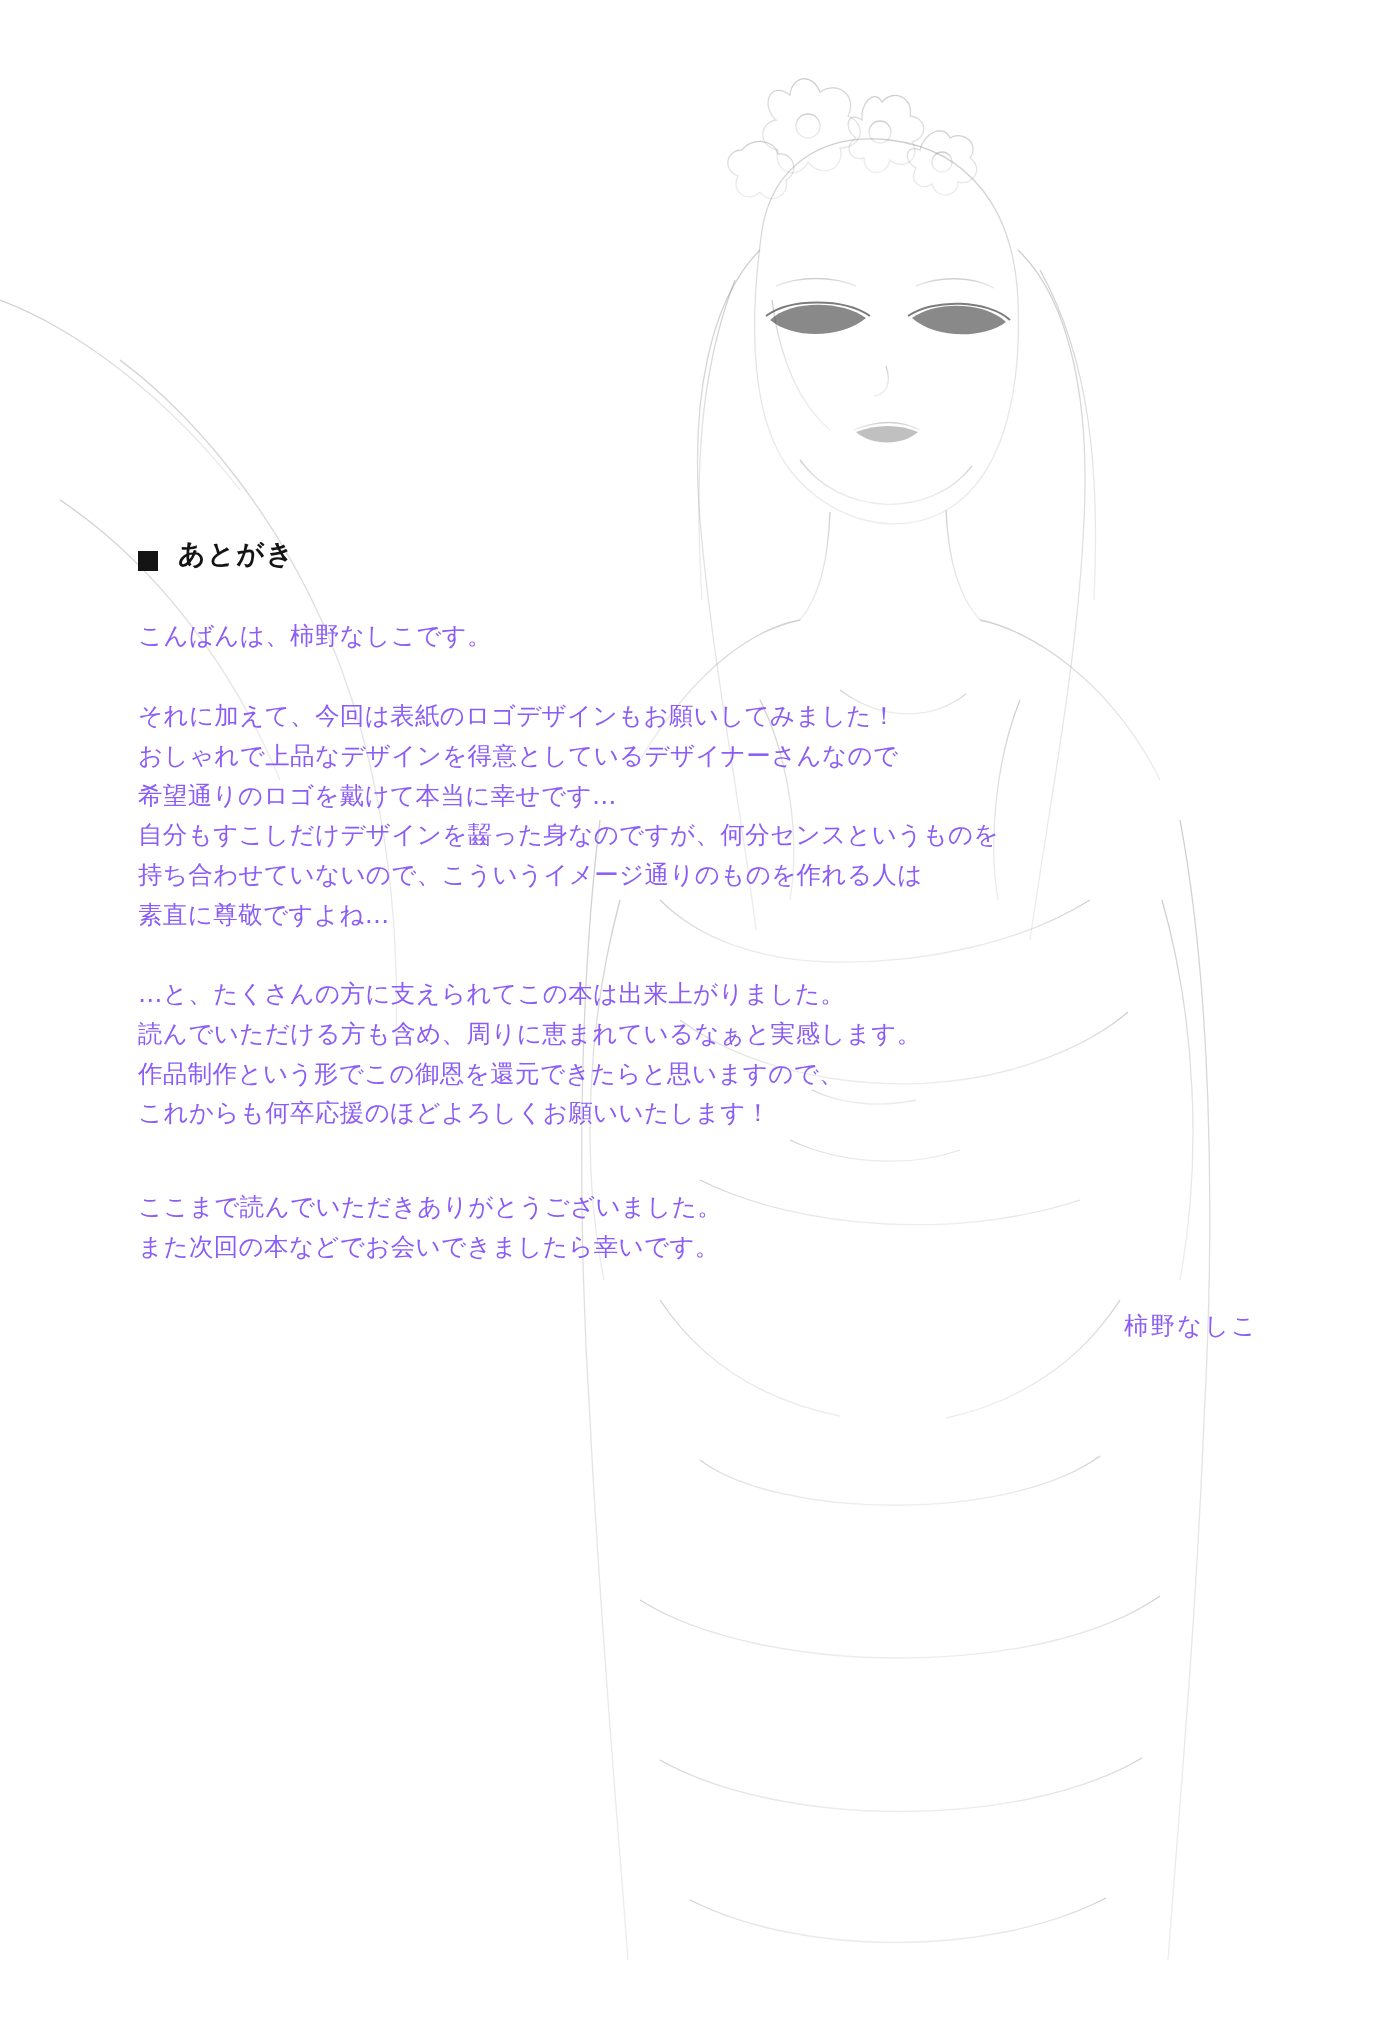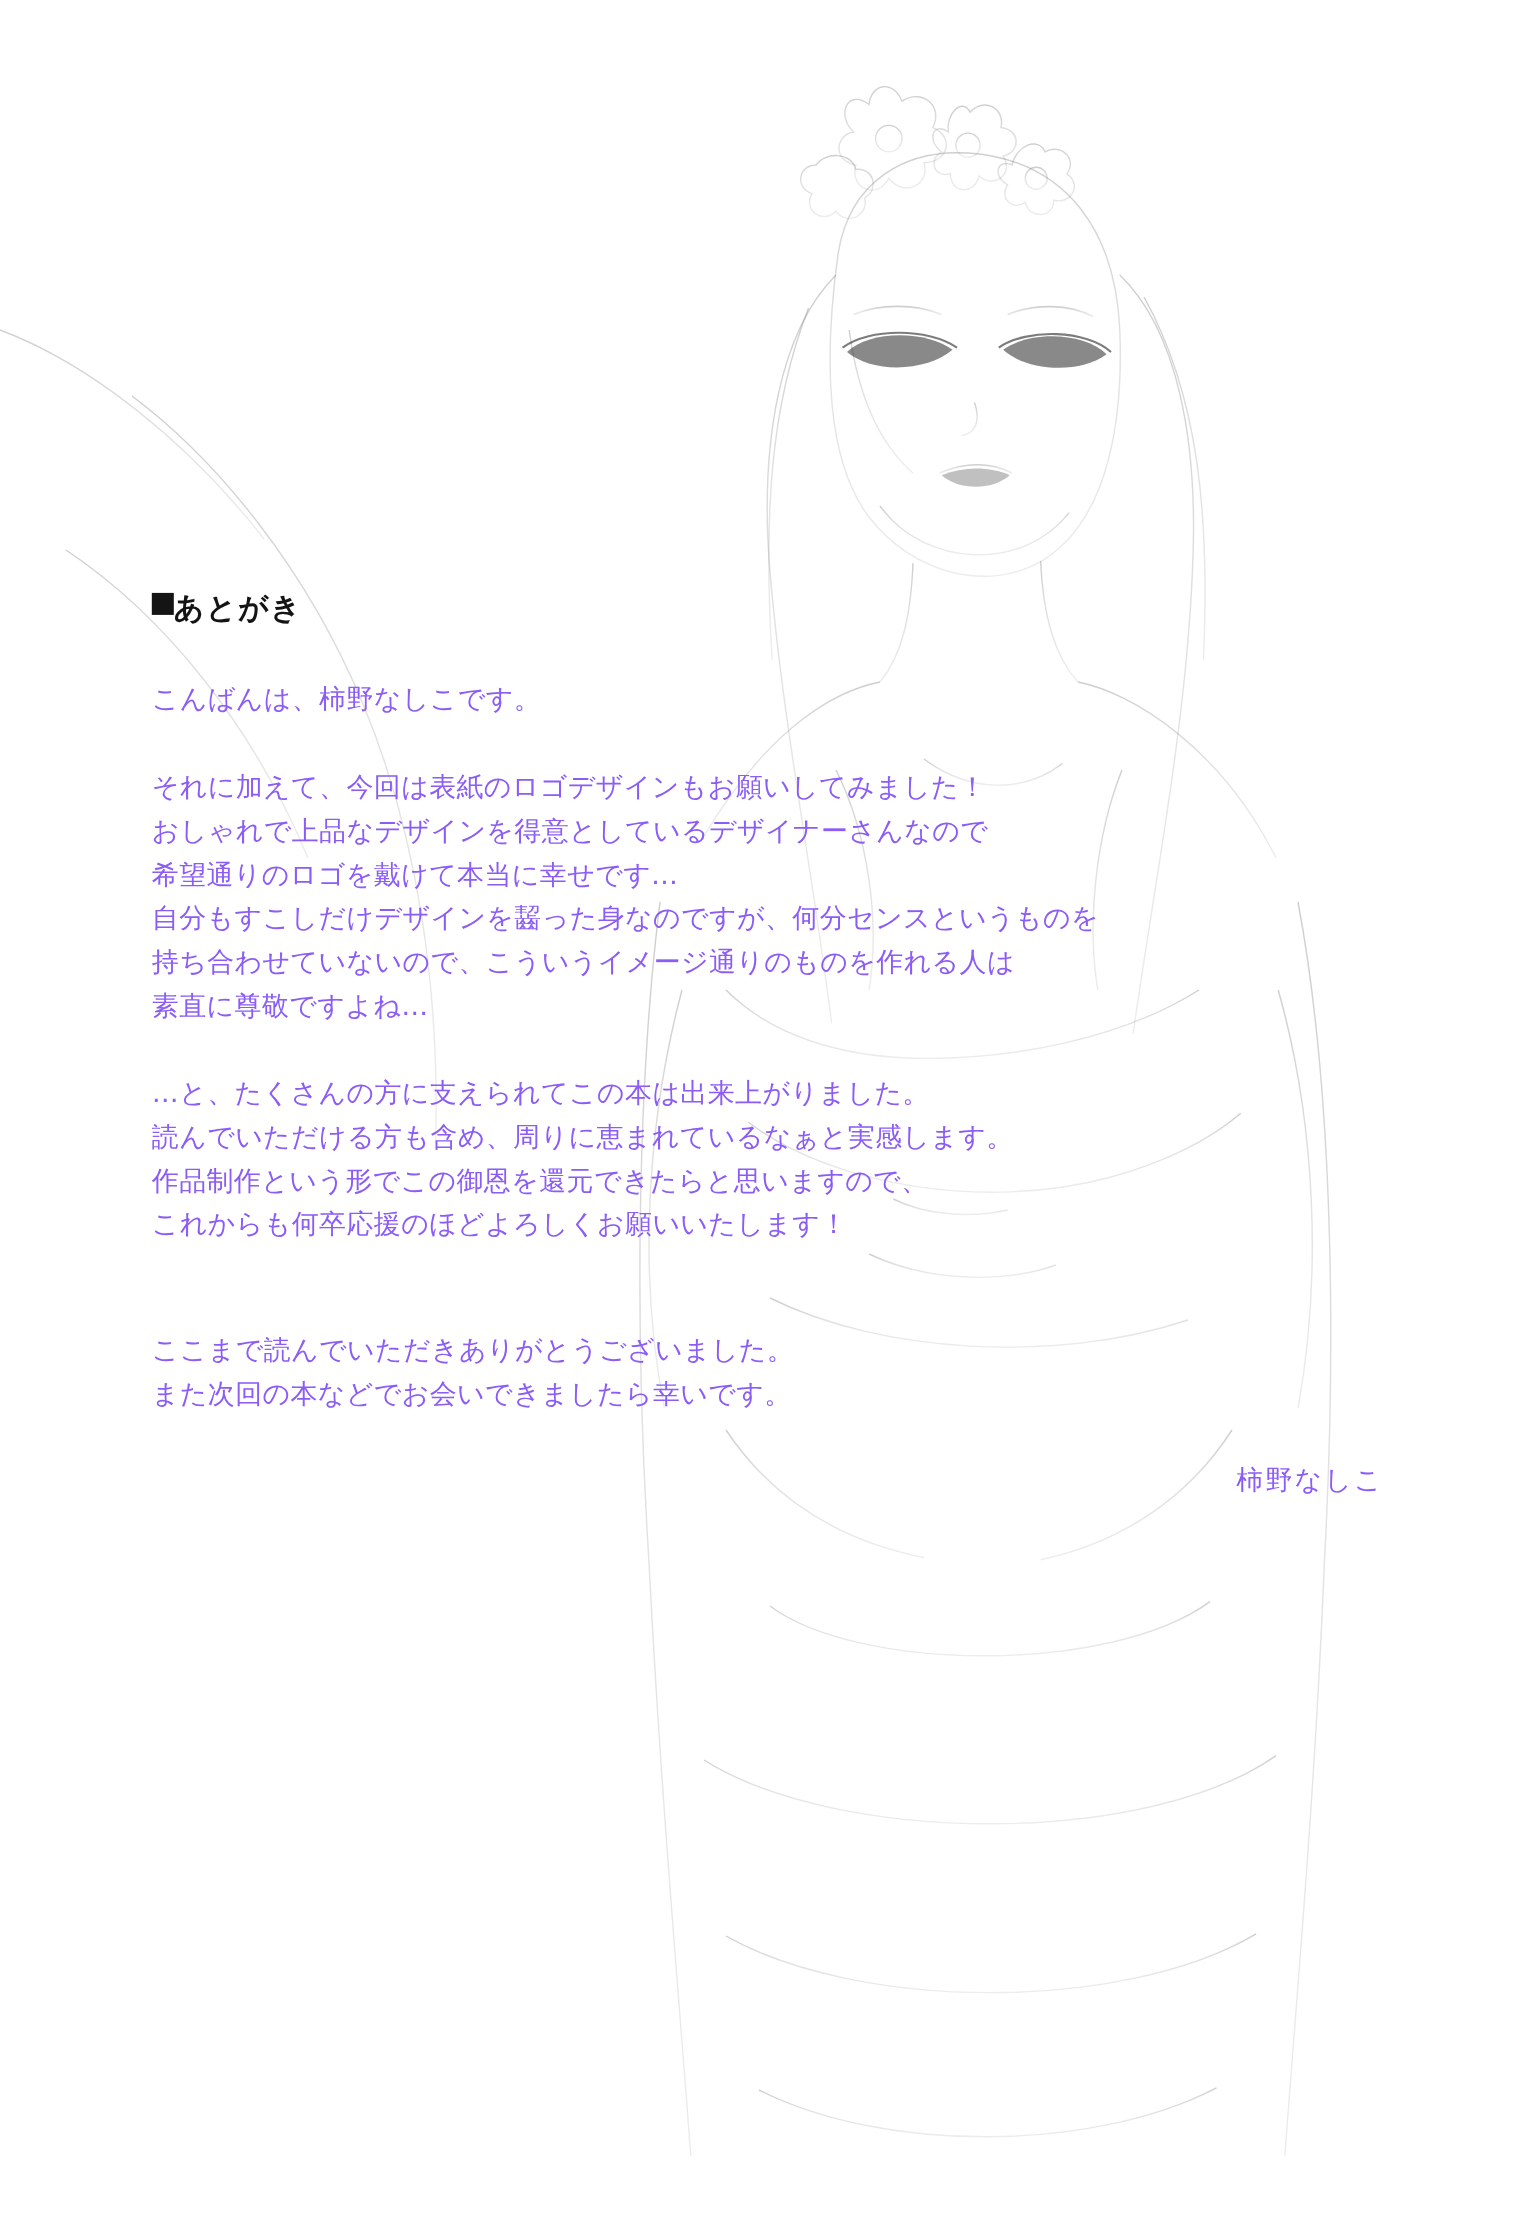--- a/index.html
+++ b/index.html
@@ -33,22 +33,22 @@
   .afterword {
     position: absolute;
     left: 138px;
     top: 520px;
     width: 1120px;
     z-index: 2;
   }
 
   .section-heading {
     display: flex;
-    align-items: flex-start;
-    gap: 0;
+    align-items: flex-end;
+    gap: 20px;
     font-size: 27px;
     line-height: 1.2;
     letter-spacing: 0.06em;
     margin-bottom: 46px;
     color: #141414;
   }
   .section-heading .marker {
     display: inline-block;
     width: 20px;
     height: 20px;
@@ -59,21 +59,21 @@
   }
 
   .para {
     font-size: 24.5px;
     line-height: 1.62;
     letter-spacing: 0.015em;
     color: #8b5cf6;
     margin: 0 0 40px 0;
     white-space: pre-line;
   }
-  .para.gap-big { margin-bottom: 74px; }
+  .para.gap-big { margin-bottom: 54px; }
   .para.signature { margin-bottom: 2px; letter-spacing: 0.08em; text-align: right; }
 </style>
 </head>
 <body>
 
 <div class="bg-art">
   <svg viewBox="0 0 1396 2019" preserveAspectRatio="none" xmlns="http://www.w3.org/2000/svg">
     <defs>
       <linearGradient id="fade" x1="0" y1="0" x2="0" y2="1">
         <stop offset="0%" stop-color="#8b8b8b" stop-opacity="0.42"></stop>

